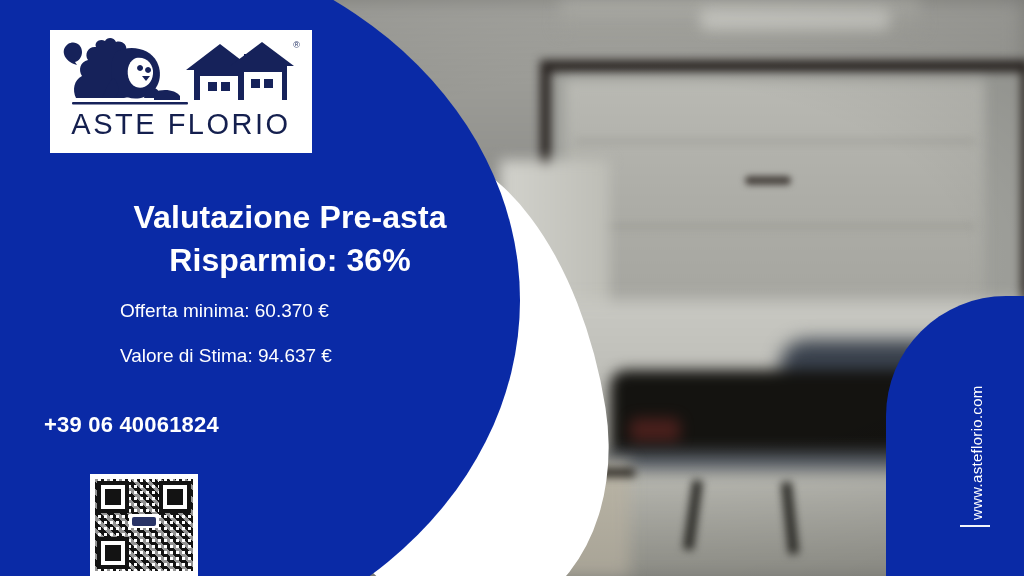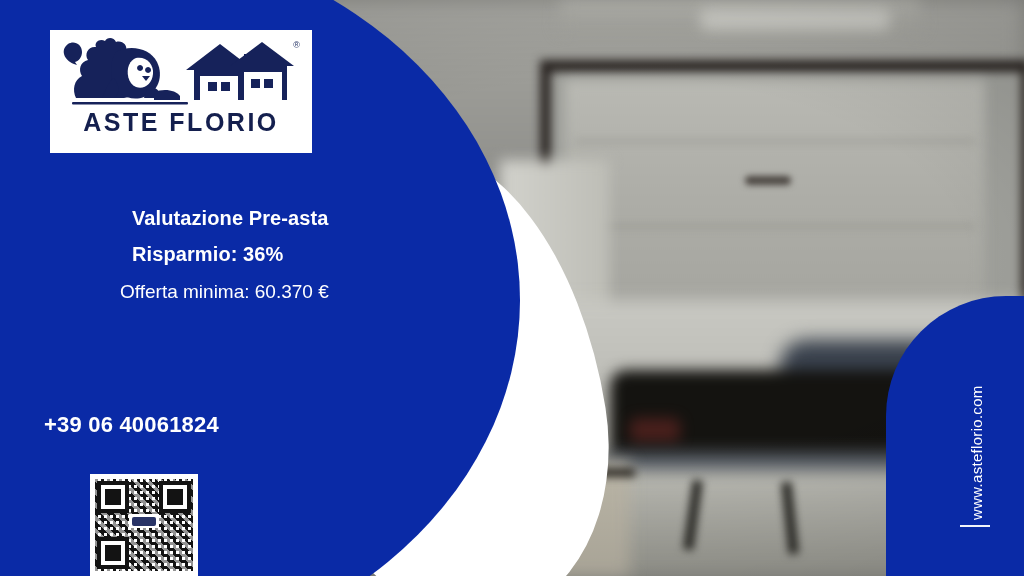--- a/index.html
+++ b/index.html
@@ -169,37 +169,37 @@
     width:262px;height:123px;
     background:#ffffff;
     display:flex;flex-direction:column;
     align-items:center;justify-content:flex-start;
   }
   .logo-art{
     position:relative;
     width:246px;height:78px;margin-top:4px;
   }
   .logo-word{
-    font-size:25px;font-weight:700;letter-spacing:2.5px;
+    font-size:29px;font-weight:400;letter-spacing:2.5px;
     color:#141f4e;line-height:1;margin-top:-2px;
   }
   .logo-reg{
     position:absolute;right:4px;top:6px;
     font-size:9px;color:#1b2a5e;
   }
 
   
   .copy{position:absolute;left:120px;top:194px;width:340px;}
   .h1{
-    color:#ffffff;font-size:20px;font-weight:bold;
-    line-height:1.22;letter-spacing:.1px;margin:12px;
+    color:#ffffff;font-size:32px;font-weight:bold;
+    line-height:1.22;letter-spacing:.1px;margin:4px;text-align:center;
   }
   .sub{
     color:#ffffff;font-size:19px;font-weight:400;
-    line-height:1.42;margin:6px 0 0 0;
+    line-height:1.42;margin:18px 0 0 0;
   }
 
   
   .contact{position:absolute;left:44px;top:412px;}
   .phone{
     color:#ffffff;font-size:22px;font-weight:bold;letter-spacing:.2px;
     line-height:1.2;
   }
   .email{
     color:#ffffff;font-size:17px;font-weight:400;margin-top:3px;
@@ -314,20 +314,21 @@
       </svg>
       <span class="logo-reg">®</span>
     </div>
     <div class="logo-word">ASTE FLORIO</div>
   </div>
 
   <div class="copy">
     <div class="h1">Valutazione Pre-asta</div>
     <div class="h1">Risparmio: 36%</div>
     <div class="sub">Offerta minima: 60.370 €</div>
+    <div class="sub">Valore di Stima: 94.637 €</div>
   </div>
 
   <div class="contact">
     <div class="phone">+39 06 40061824</div>
   </div>
 
   <div class="qrbox">
     <div class="qr">
       <div class="qr-mask"></div>
       <div class="qr-eye tl">

